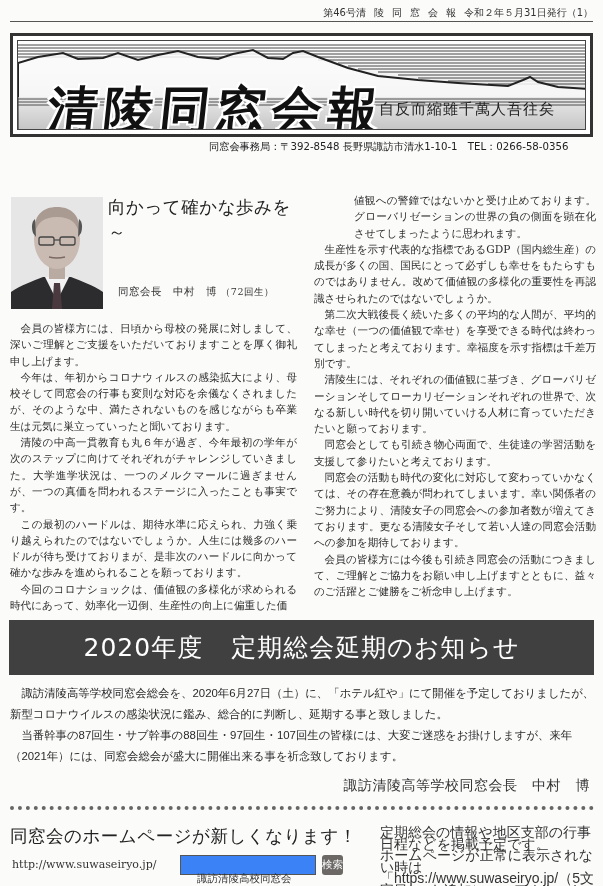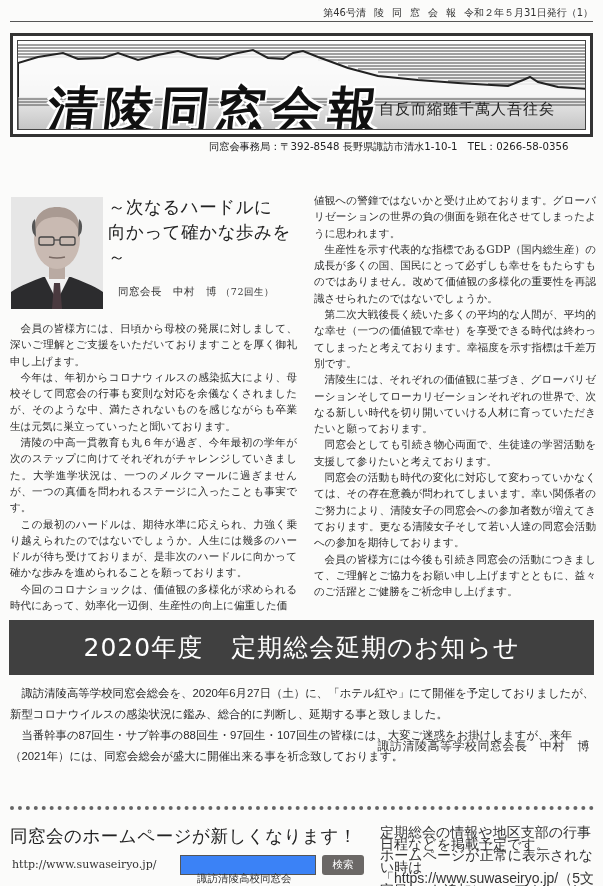--- a/index.html
+++ b/index.html
@@ -54,59 +54,59 @@
   .byline {
     position: absolute; left: 118px; top: 285px;
     font-size: 10.5px; color: #333; letter-spacing: 0.5px;
   }
   .byline .gen { font-size: 9.5px; }
 
   .col { position: absolute; font-size: 10.6px; line-height: 16.3px; color: #2a2a2a; text-align: justify; }
   .col p { text-indent: 1em; }
   .col-left { left: 10px; top: 320px; width: 287px; }
   .col-right { left: 314px; top: 192px; width: 282px; }
-  .col-right p.cont { text-indent: 0; }
+  .col-right p.cont { text-indent: 0; margin-left: 40px; }
 
   .notice-bar {
     position: absolute; left: 9px; top: 620px; width: 585px; height: 55px;
     background: #404040;
     display: flex; align-items: center; justify-content: center;
     font-family: "DejaVu Sans", sans-serif; font-size: 25px; color: #fff; letter-spacing: 1px;
   }
   .notice-bar .gap { display: inline-block; width: 28px; }
 
   .notice-body {
     position: absolute; left: 10px; top: 683px; width: 585px;
     font-family: Liberation Sans, sans-serif; font-size: 11.4px; line-height: 21px; color: #2a2a2a;
   }
   .notice-body p { text-indent: 1em; }
   .notice-sign {
-    position: absolute; right: 13px; top: 738px;
-    font-family: "DejaVu Sans", sans-serif; font-size: 12px; color: #333; letter-spacing: 0.5px;
+    position: absolute; right: 13px; top: 777px;
+    font-family: "DejaVu Sans", sans-serif; font-size: 14px; color: #333; letter-spacing: 0.5px;
   }
   .dotted {
     position: absolute; left: 10px; top: 806px; width: 584px; height: 0;
     border-top: 4px dotted #666;
   }
   .hp-title {
     position: absolute; left: 10px; top: 824px;
     font-family: "DejaVu Sans", sans-serif; font-size: 17.5px; color: #222; letter-spacing: 0.5px;
   }
   .hp-url {
     position: absolute; left: 12px; top: 858px;
     font-family: "DejaVu Serif", serif; font-size: 11px; color: #333;
   }
   .hp-search {
     position: absolute; left: 180px; top: 855px; width: 136px; height: 20px;
     border: 1px solid #555; background: #3b82f6;
     font-family: "DejaVu Sans", sans-serif; font-size: 10.5px; color: #333;
     padding: 16px 0 0 16px;
   }
   .hp-btn {
-    position: absolute; left: 322px; top: 855px; width: 42px; height: 20px;
+    position: absolute; left: 322px; top: 855px; width: 21px; height: 20px;
     background: #6b6866; border-radius: 3px; color: #fff;
     font-family: "DejaVu Sans", sans-serif; font-size: 10.5px;
     display: flex; align-items: center; justify-content: center;
   }
   .hp-note {
     position: absolute; left: 380px; top: 827px; width: 218px;
     font-family: Liberation Sans, sans-serif; font-size: 14px; line-height: 11.6px; color: #333;
   }
 </style>
 </head>
@@ -175,21 +175,20 @@
     <path d="M22,36 C20,30 21,24 24,22 L25,40 Z" fill="#555"></path>
     <path d="M70,36 C72,30 71,24 68,22 L67,40 Z" fill="#555"></path>
     <rect x="28" y="40" width="15" height="8" rx="2" fill="none" stroke="#444" stroke-width="1.3"></rect>
     <rect x="49" y="40" width="15" height="8" rx="2" fill="none" stroke="#444" stroke-width="1.3"></rect>
     <line x1="43" y1="43" x2="49" y2="43" stroke="#444" stroke-width="1.2"></line>
     <path d="M38,60 Q46,62 54,60" stroke="#7a6a64" stroke-width="1.4" fill="none"></path>
   </svg>
 </div>
 
 <div class="headline">
-  <div>～次なるハードルに</div>
   <div>向かって確かな歩みを～</div>
 </div>
 <div class="byline">
   <span>同窓会長　中村　博</span>
   <span class="gen">（72回生）</span>
 </div>
 
 <div class="col col-left">
   <p>会員の皆様方には、日頃から母校の発展に対しまして、深いご理解とご支援をいただいておりますことを厚く御礼申し上げます。</p>
   <p>今年は、年初からコロナウィルスの感染拡大により、母校そして同窓会の行事も変則な対応を余儀なくされましたが、そのような中、満たされないものを感じながらも卒業生は元気に巣立っていったと聞いております。</p>

